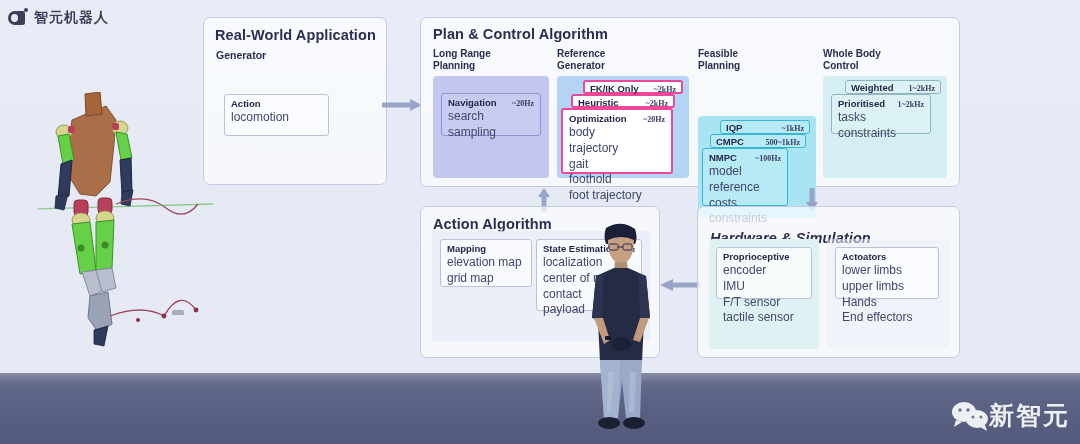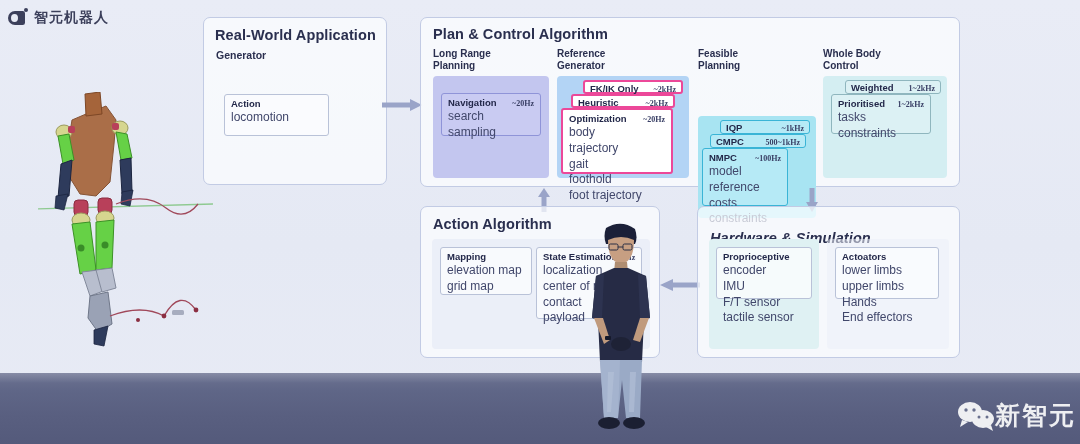--- a/index.html
+++ b/index.html
@@ -118,21 +118,21 @@
   .lc-col { background: #dff1f3; }
 
   
   .arrow { position: absolute; }
 
   
   .speaker { position: absolute; left: 578px; top: 222px; width: 86px; height: 214px; }
 
   
   .watermark {
-    position: absolute; right: 4px; bottom: 12px;
+    position: absolute; right: 10px; bottom: 12px;
     display: flex; align-items: center; gap: 0;
     opacity: .9;
   }
   .wm-text { font-size: 25px; font-weight: 700; color: #ffffff; letter-spacing: 2px; }
 </style>
 </head>
 <body>
 
 <div id="stage">
 
@@ -329,21 +329,21 @@
     </svg>
 
     <svg class="arrow" style="left:804px; top:188px; width:16px; height:24px;" viewBox="0 0 16 24">
       <path d="M8 0 L8 16" stroke="#9aa4c8" stroke-width="5" fill="none"></path>
       <path d="M2 14 L8 24 L14 14 Z" fill="#9aa4c8"></path>
     </svg>
 
     <div class="panel" style="left:420px; top:206px; width:240px; height:152px;">
       <div class="panel-title" style="position:absolute; left:12px; top:9px;">Action Algorithm</div>
 
-      <div class="colbox n-col" style="left:11px; top:32px; width:218px; height:110px;">
+      <div class="colbox n-col" style="left:11px; top:24px; width:218px; height:110px;">
         <div class="card n-card" style="left:8px; top:8px; width:92px; height:48px;">
           <div class="card-head">
             <span class="card-name">Mapping</span>
           </div>
           <div class="card-list">
             <div>elevation map</div>
             <div>grid map</div>
           </div>
         </div>
         <div class="card n-card" style="left:104px; top:8px; width:106px; height:72px;">

